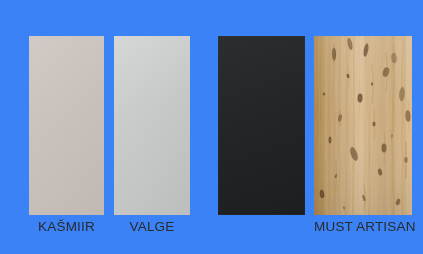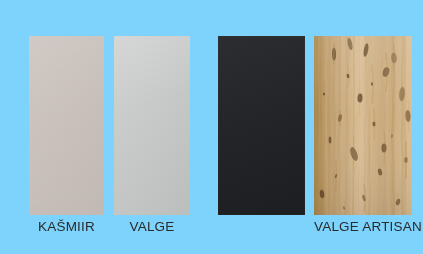--- a/index.html
+++ b/index.html
@@ -13,21 +13,21 @@
     font-family: "Liberation Sans", sans-serif;
     overflow: hidden;
     position: relative;
   }
   .palette {
     position: absolute;
     left: 0;
     top: 0;
     width: 423px;
     height: 254px;
-    background: #7dd3fc;
+    background: #3b82f6;
   }
   .swatch-group {
     position: absolute;
     top: 36px;
   }
   .swatch {
     width: 100%;
     height: 179px;
     position: relative;
     overflow: hidden;
@@ -236,16 +236,16 @@
             <path d="M 94 63.48334240913391 Q 96.4877792596817 80 94 96.51665759086609" fill="none" stroke="#a8803f" stroke-width="1.02" stroke-opacity="0.14"></path>
             <ellipse cx="36" cy="8" rx="2.19" ry="6.22" transform="rotate(-12.8 36 8)" fill="#5c4022" opacity="0.60"></ellipse>
             <path d="M 36 -5.033468723297119 Q 36.13897776603699 8 36 21.03346872329712" fill="none" stroke="#a8803f" stroke-width="0.85" stroke-opacity="0.19"></path>
             <ellipse cx="70" cy="112" rx="2.52" ry="4.43" transform="rotate(-0.4 70 112)" fill="#5c4022" opacity="0.66"></ellipse>
             <path d="M 70 94.70665740966797 Q 72.29973793029785 112 70 129.29334259033203" fill="none" stroke="#a8803f" stroke-width="1.34" stroke-opacity="0.20"></path>
           </g>
 
         <rect x="0" y="0" width="98" height="179" fill="url(#oakShade)"></rect>
       </svg>
     </div>
-    <div class="label" style="color: rgb(42, 42, 42);">VALGE ARTISAN</div>
+    <div class="label" style="color: rgb(42, 42, 42);">MUST ARTISAN</div>
   </div>
 
 </div>
 
 </body></html>

